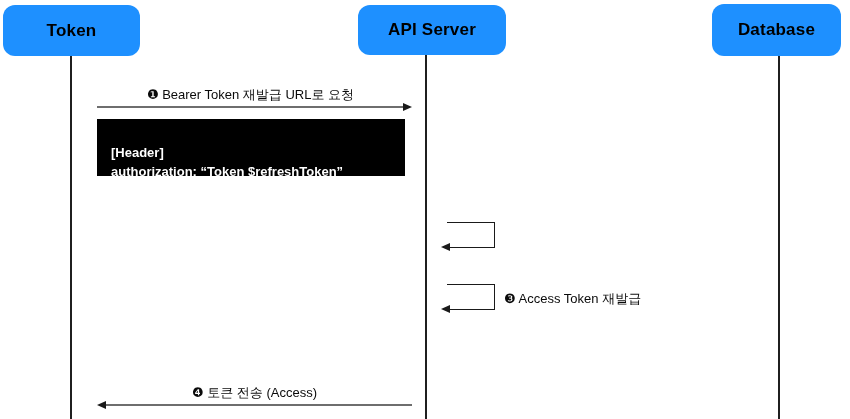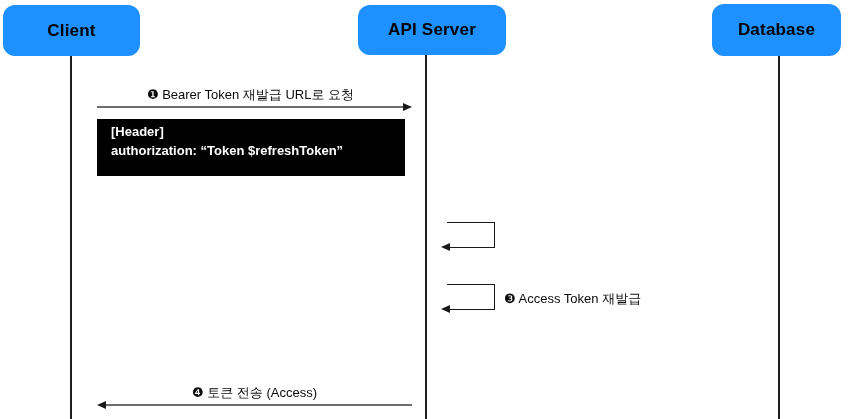--- a/index.html
+++ b/index.html
@@ -71,42 +71,42 @@
   
   .note {
     position: absolute;
     left: 97px; top: 119px;
     width: 308px; height: 57px;
     background: #000000;
     color: #ffffff;
     font-weight: 700;
     font-size: 13px;
     line-height: 19px;
-    padding: 3px 14px;
+    padding: 24px 14px;
     box-sizing: border-box;
   }
   .note div { white-space: nowrap; }
   
   .self-loop {
     position: absolute;
     width: 48px; height: 26px;
     box-sizing: border-box;
     border: 1.5px solid #1a1a1a;
     border-left: none;
   }
   #loop1 { left: 447px; top: 222px; }
   #loop2 { left: 447px; top: 284px; }
 </style>
 </head>
 <body>
 
 <div class="canvas">
 
   <div class="actor" id="actor-client">
-    <span>Client</span>
+    <span>Token</span>
   </div>
   <div class="actor" id="actor-api">
     <span>API Server</span>
   </div>
   <div class="actor" id="actor-db">
     <span>Database</span>
   </div>
 
   <div class="lifeline" id="lifeline-client"></div>
   <div class="lifeline" id="lifeline-api"></div>

